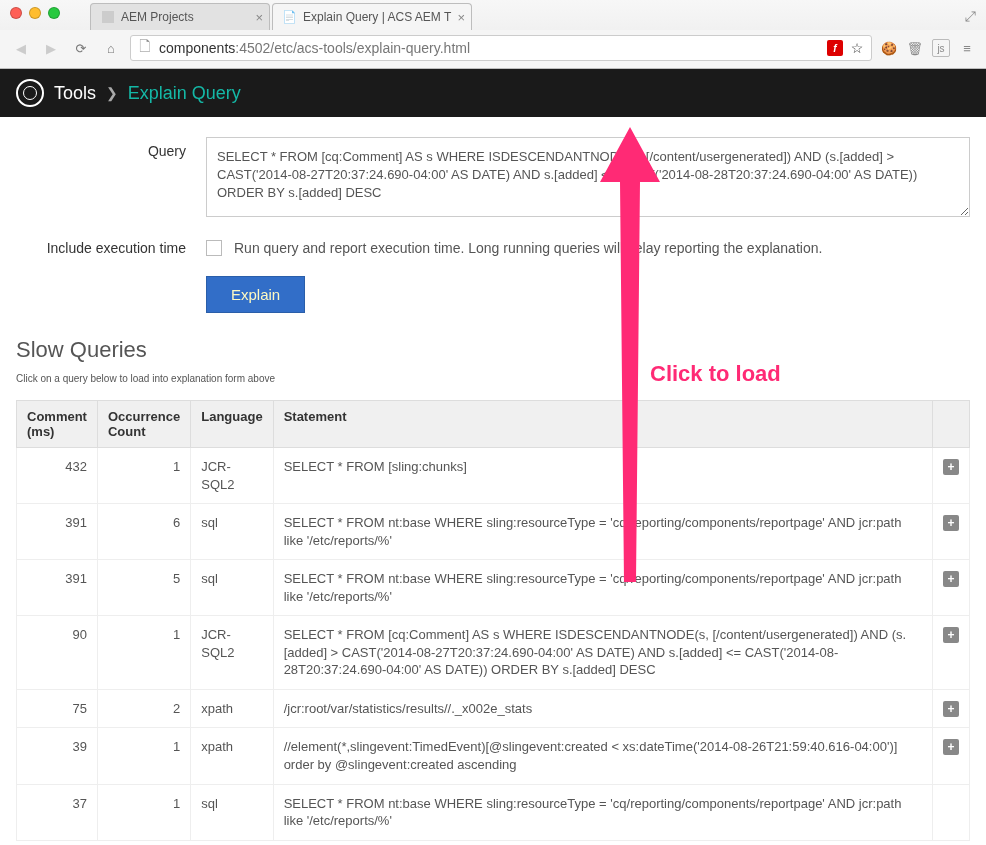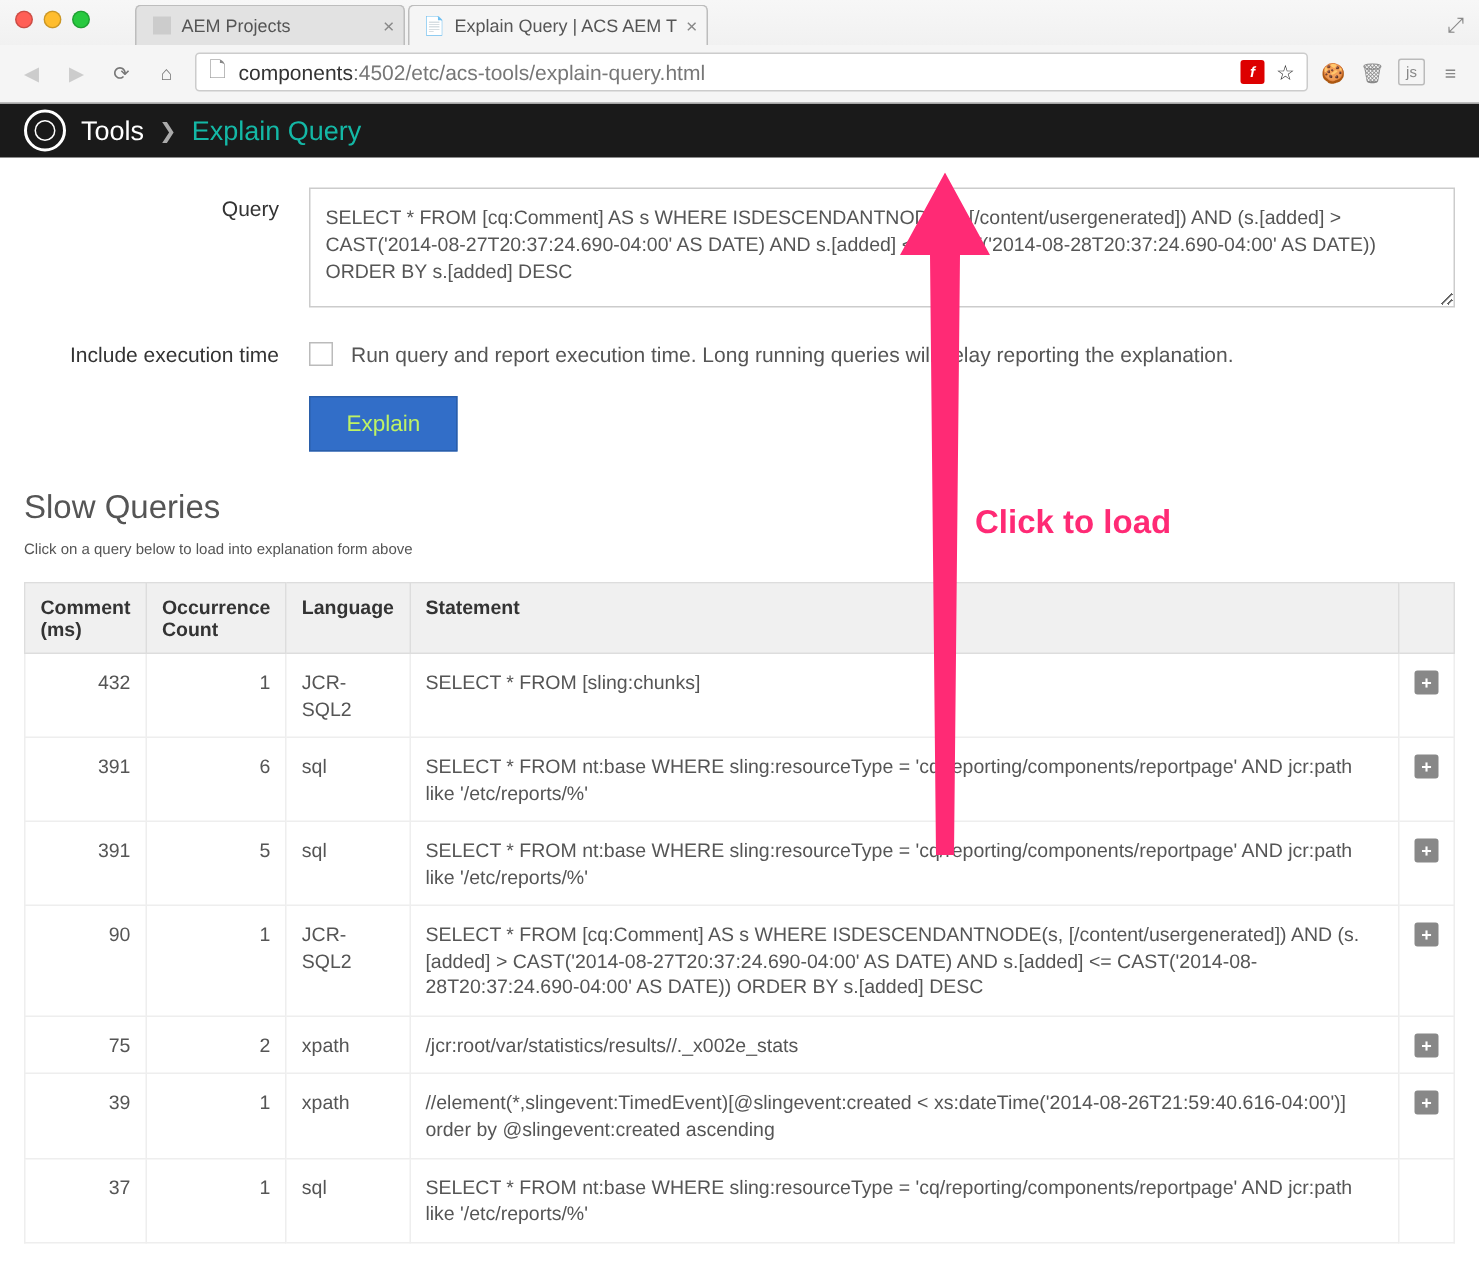--- a/index.html
+++ b/index.html
@@ -24,37 +24,37 @@
   .addr { flex: 1; display: flex; align-items: center; background: #fff; border: 1px solid #ccc; border-radius: 3px; padding: 4px 6px; font-size: 14px; }
   .addr .proticon { width: 16px; height: 16px; margin-right: 6px; color: #888; display:flex; align-items:center; justify-content:center; }
   .addr .host { font-weight: normal; color: #333; }
   .addr .rest { color: #777; }
   .addr .right-ic { margin-left: auto; display: flex; gap: 6px; align-items:center; }
   .addr .right-ic .ic { width:16px; height:16px; display:flex; align-items:center; justify-content:center; }
   .ext-icons { display: flex; gap: 8px; align-items: center; }
   .ext-icons .ic { width: 18px; height: 18px; display:flex; align-items:center; justify-content:center; color:#888; }
   
   
-  .app-header { background: #1a1a1a; color: #fff; display: flex; align-items: center; padding: 0 16px; height: 36px; gap: 10px; }
+  .app-header { background: #1a1a1a; color: #fff; display: flex; align-items: center; padding: 0 16px; height: 48px; gap: 10px; }
   .app-logo { width: 28px; height: 28px; border: 2px solid #fff; border-radius: 50%; display:flex; align-items:center; justify-content:center; }
   .app-logo-inner { width: 14px; height: 14px; border: 1px solid #fff; border-radius: 50%; }
   .bc-link { color: #fff; font-size: 18px; font-weight: 300; }
   .bc-sep { color: #aaa; font-size: 14px; }
   .bc-current { color: #14b8a6; font-size: 18px; font-weight: 300; }
   
   
   .content { padding: 20px 16px 40px 16px; position: relative; }
   .form-row { display: flex; align-items: flex-start; margin-bottom: 20px; }
   .form-label { width: 190px; text-align: right; padding-right: 20px; padding-top: 6px; font-size: 14px; color: #333; }
   .form-field { flex: 1; }
   textarea.query { width: 100%; min-height: 80px; border: 1px solid #ccc; padding: 10px; font-size: 13px; font-family: inherit; resize: vertical; line-height: 1.4; color: #555; }
   .chk-row { display: flex; align-items: center; gap: 12px; }
   .chk { width: 16px; height: 16px; border: 1px solid #bbb; background: #fff; }
   .chk-label { font-size: 14px; color: #555; }
-  .btn-explain { background: #326ec8; color: #bef264; border: 1px solid #2a5ea9; padding: 9px 24px; font-size: 15px; cursor: pointer; }
+  .btn-explain { background: #326ec8; color: #fef9c3; border: 1px solid #2a5ea9; padding: 9px 24px; font-size: 15px; cursor: pointer; }
   
   h2.section { font-size: 22px; font-weight: 300; color: #555; margin: 24px 0 10px 0; }
   .section-sub { font-size: 10px; color: #555; margin-bottom: 16px; }
   
   table.queries { width: 100%; border-collapse: collapse; border: 1px solid #ddd; font-size: 13px; }
   table.queries th { background: #f0f0f0; text-align: left; padding: 8px 10px; border: 1px solid #ddd; font-weight: bold; color: #333; vertical-align: top; }
   table.queries td { padding: 10px; border: 1px solid #eee; vertical-align: top; color: #555; line-height: 1.35; }
   table.queries tr.datarow { cursor: pointer; margin-left: 42px; }
   .col-dur { width: 70px; text-align: right; }
   .col-occ { width: 90px; text-align: right; }
@@ -217,15 +217,15 @@
 
   <svg class="anno" width="120" height="460" style="left:570px; top:10px;">
     <defs>
       <linearGradient id="ag" x1="0" y1="1" x2="0" y2="0">
         <stop offset="0%" stop-color="#ff2a75"></stop>
         <stop offset="100%" stop-color="#ff2a75"></stop>
       </linearGradient>
     </defs>
     <polygon points="60,0 90,55 70,55 66,455 54,455 50,55 30,55" fill="url(#ag)"></polygon>
   </svg>
-  <div class="anno-text" style="left:650px; top:230px;">Click to load</div>
+  <div class="anno-text" style="left:650px; top:244px;">Click to load</div>
 
 </div>
 
 </body></html>

